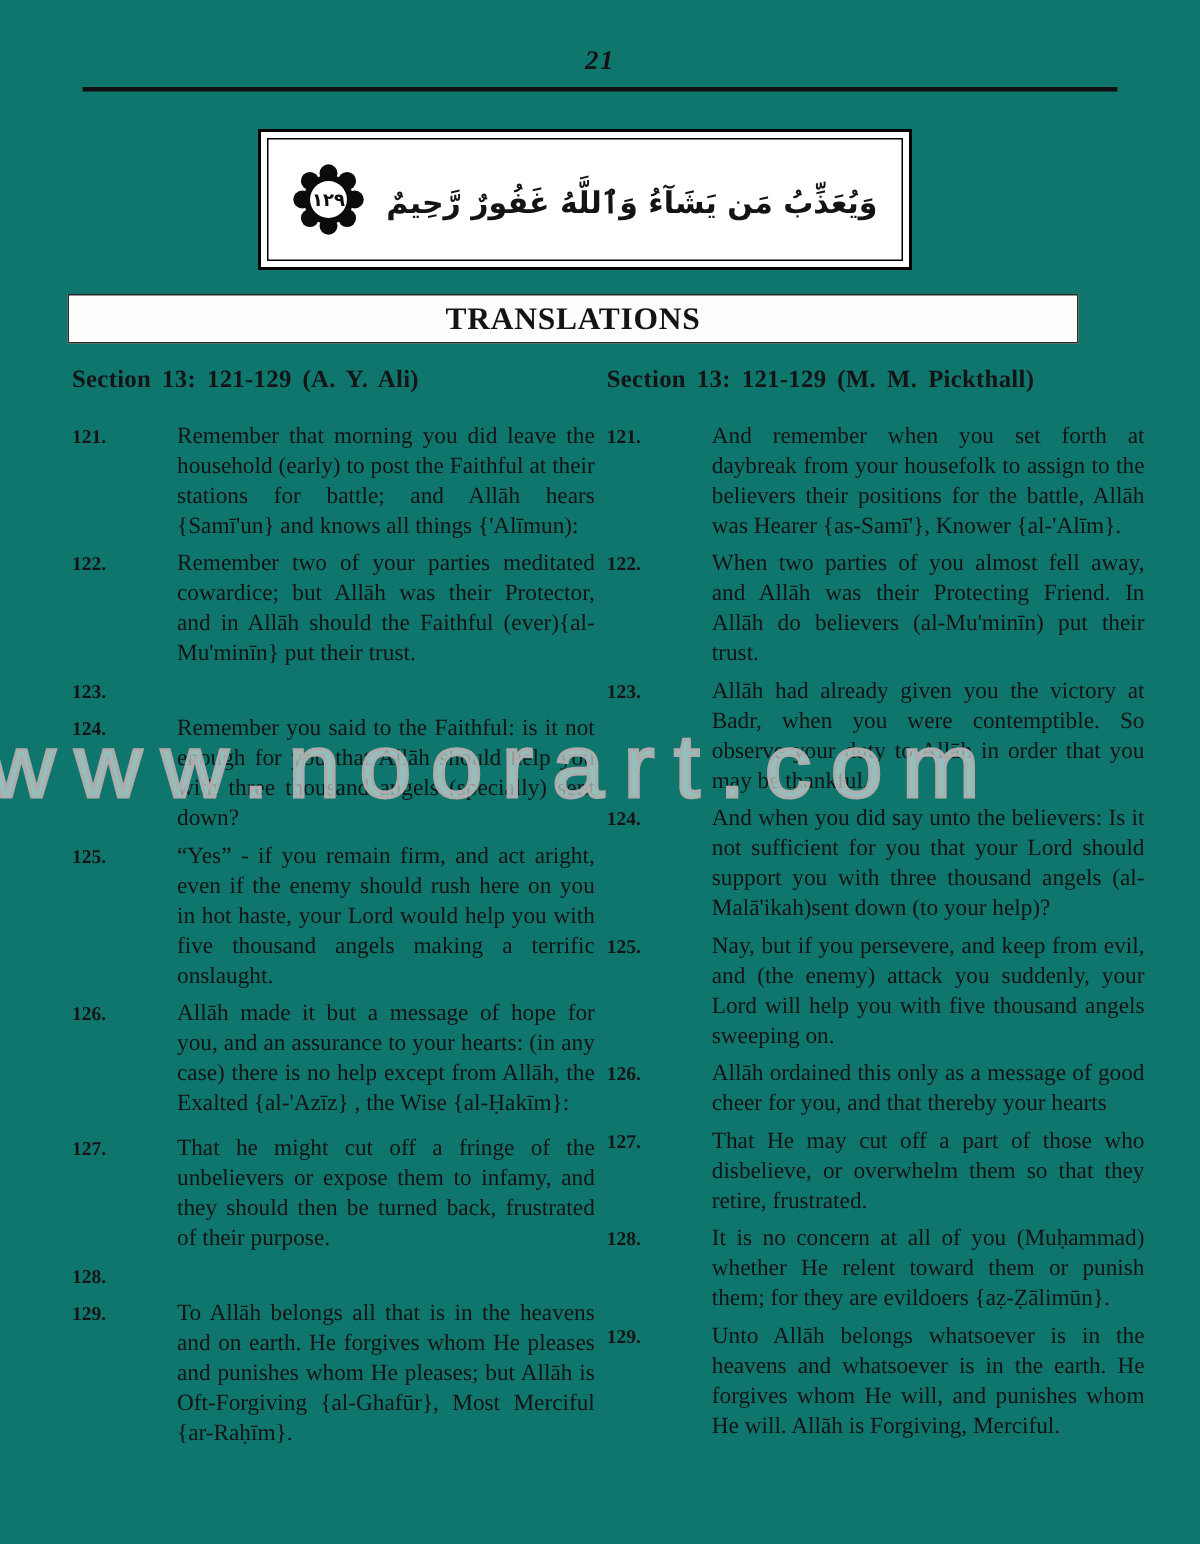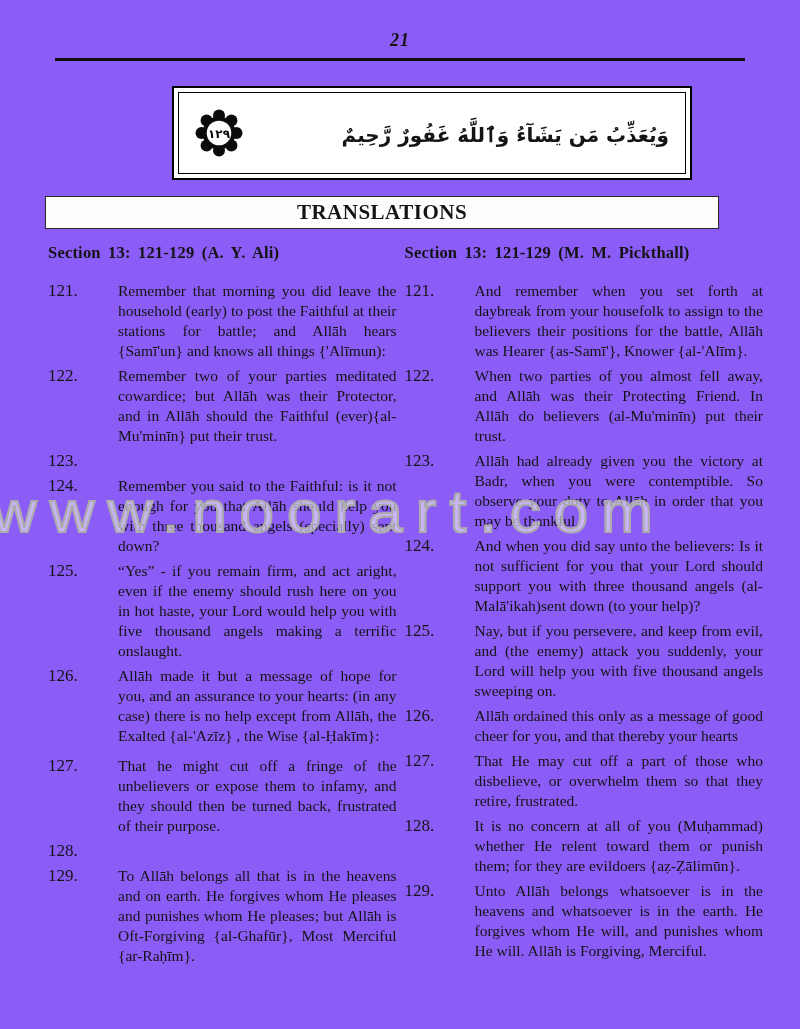--- a/index.html
+++ b/index.html
@@ -1,39 +1,39 @@
 <!DOCTYPE html>
 <html><head>
 <meta charset="utf-8">
 <style>
   html,body{margin:0;padding:0;background:#e9e9e7;}
   .page{
     position:relative;
     width:800px;height:1029px;
     margin:0 auto;
-    background:#8b5cf6;
+    background:#0f766e;
     font-family:"Liberation Serif","DejaVu Serif",serif;
     color:#141414;
     overflow:hidden;
   }
   
   .page-number{
     padding-top:30px;
     text-align:center;
     font-weight:bold;font-style:italic;
     font-size:18px;letter-spacing:1px;
   }
   .top-rule{
     margin:7px auto 0 auto;
     width:690px;height:3px;background:#101010;
   }
   
   .arabic-panel{
     margin:25px 0 0 172px;
-    width:520px;
+    width:436px;
     border:2.5px solid #000;
     padding:4px;
     background:#fff;
     box-sizing:border-box;
   }
   .arabic-inner{
     border:1.5px solid #000;
     height:80px;
     display:flex;align-items:center;justify-content:space-between;
     padding:0 16px;
@@ -71,22 +71,22 @@
     margin:0 0 18px 0;
     font-size:16.5px;font-weight:bold;
     word-spacing:3px;letter-spacing:0.2px;
   }
   .verse{
     display:flex;
     margin-bottom:5px;
   }
   .vnum{
     flex:0 0 44px;
-    font-weight:normal;
-    font-size:17px;line-height:20px;
+    font-weight:bold;
+    font-size:13px;line-height:20px;
   }
   .vtext{
     flex:1;
     margin-left:26px;
     font-size:15.5px;line-height:20px;
     text-align:justify;
   }
   .col-left .verse:nth-child(7){margin-top:10px;}  
   .col-left .verse:nth-child(8){margin-top:2px;}
   

